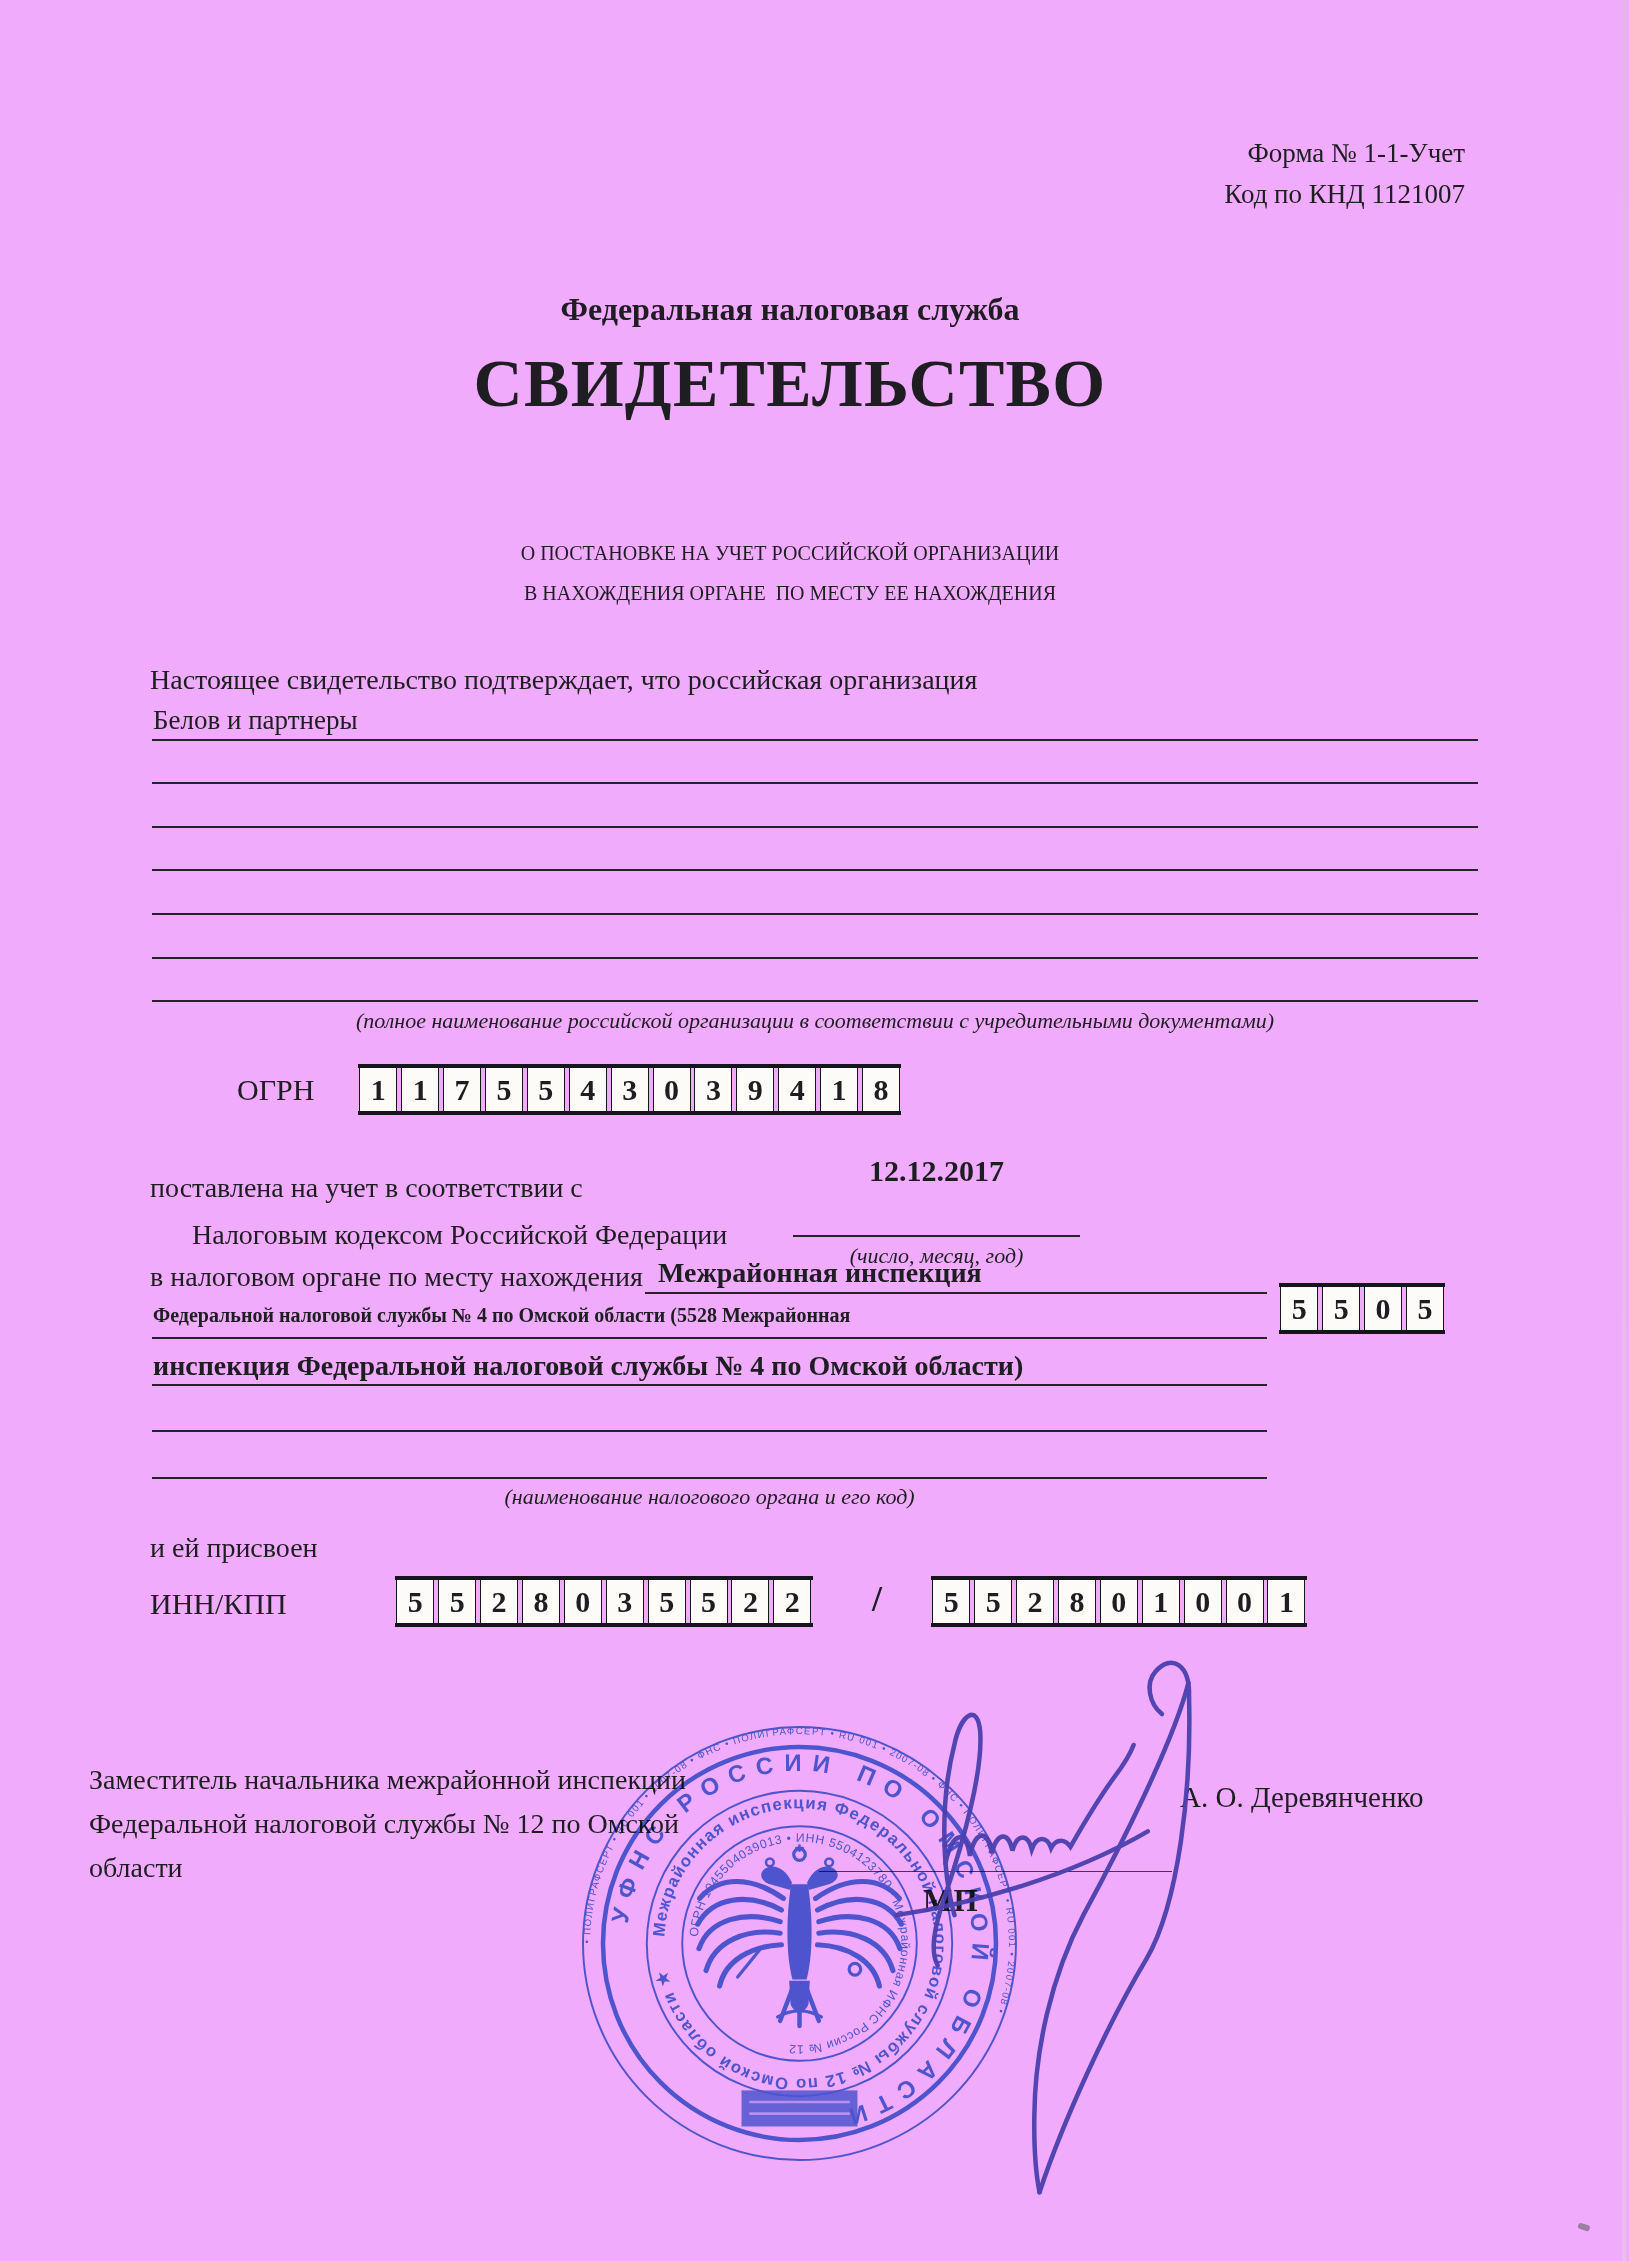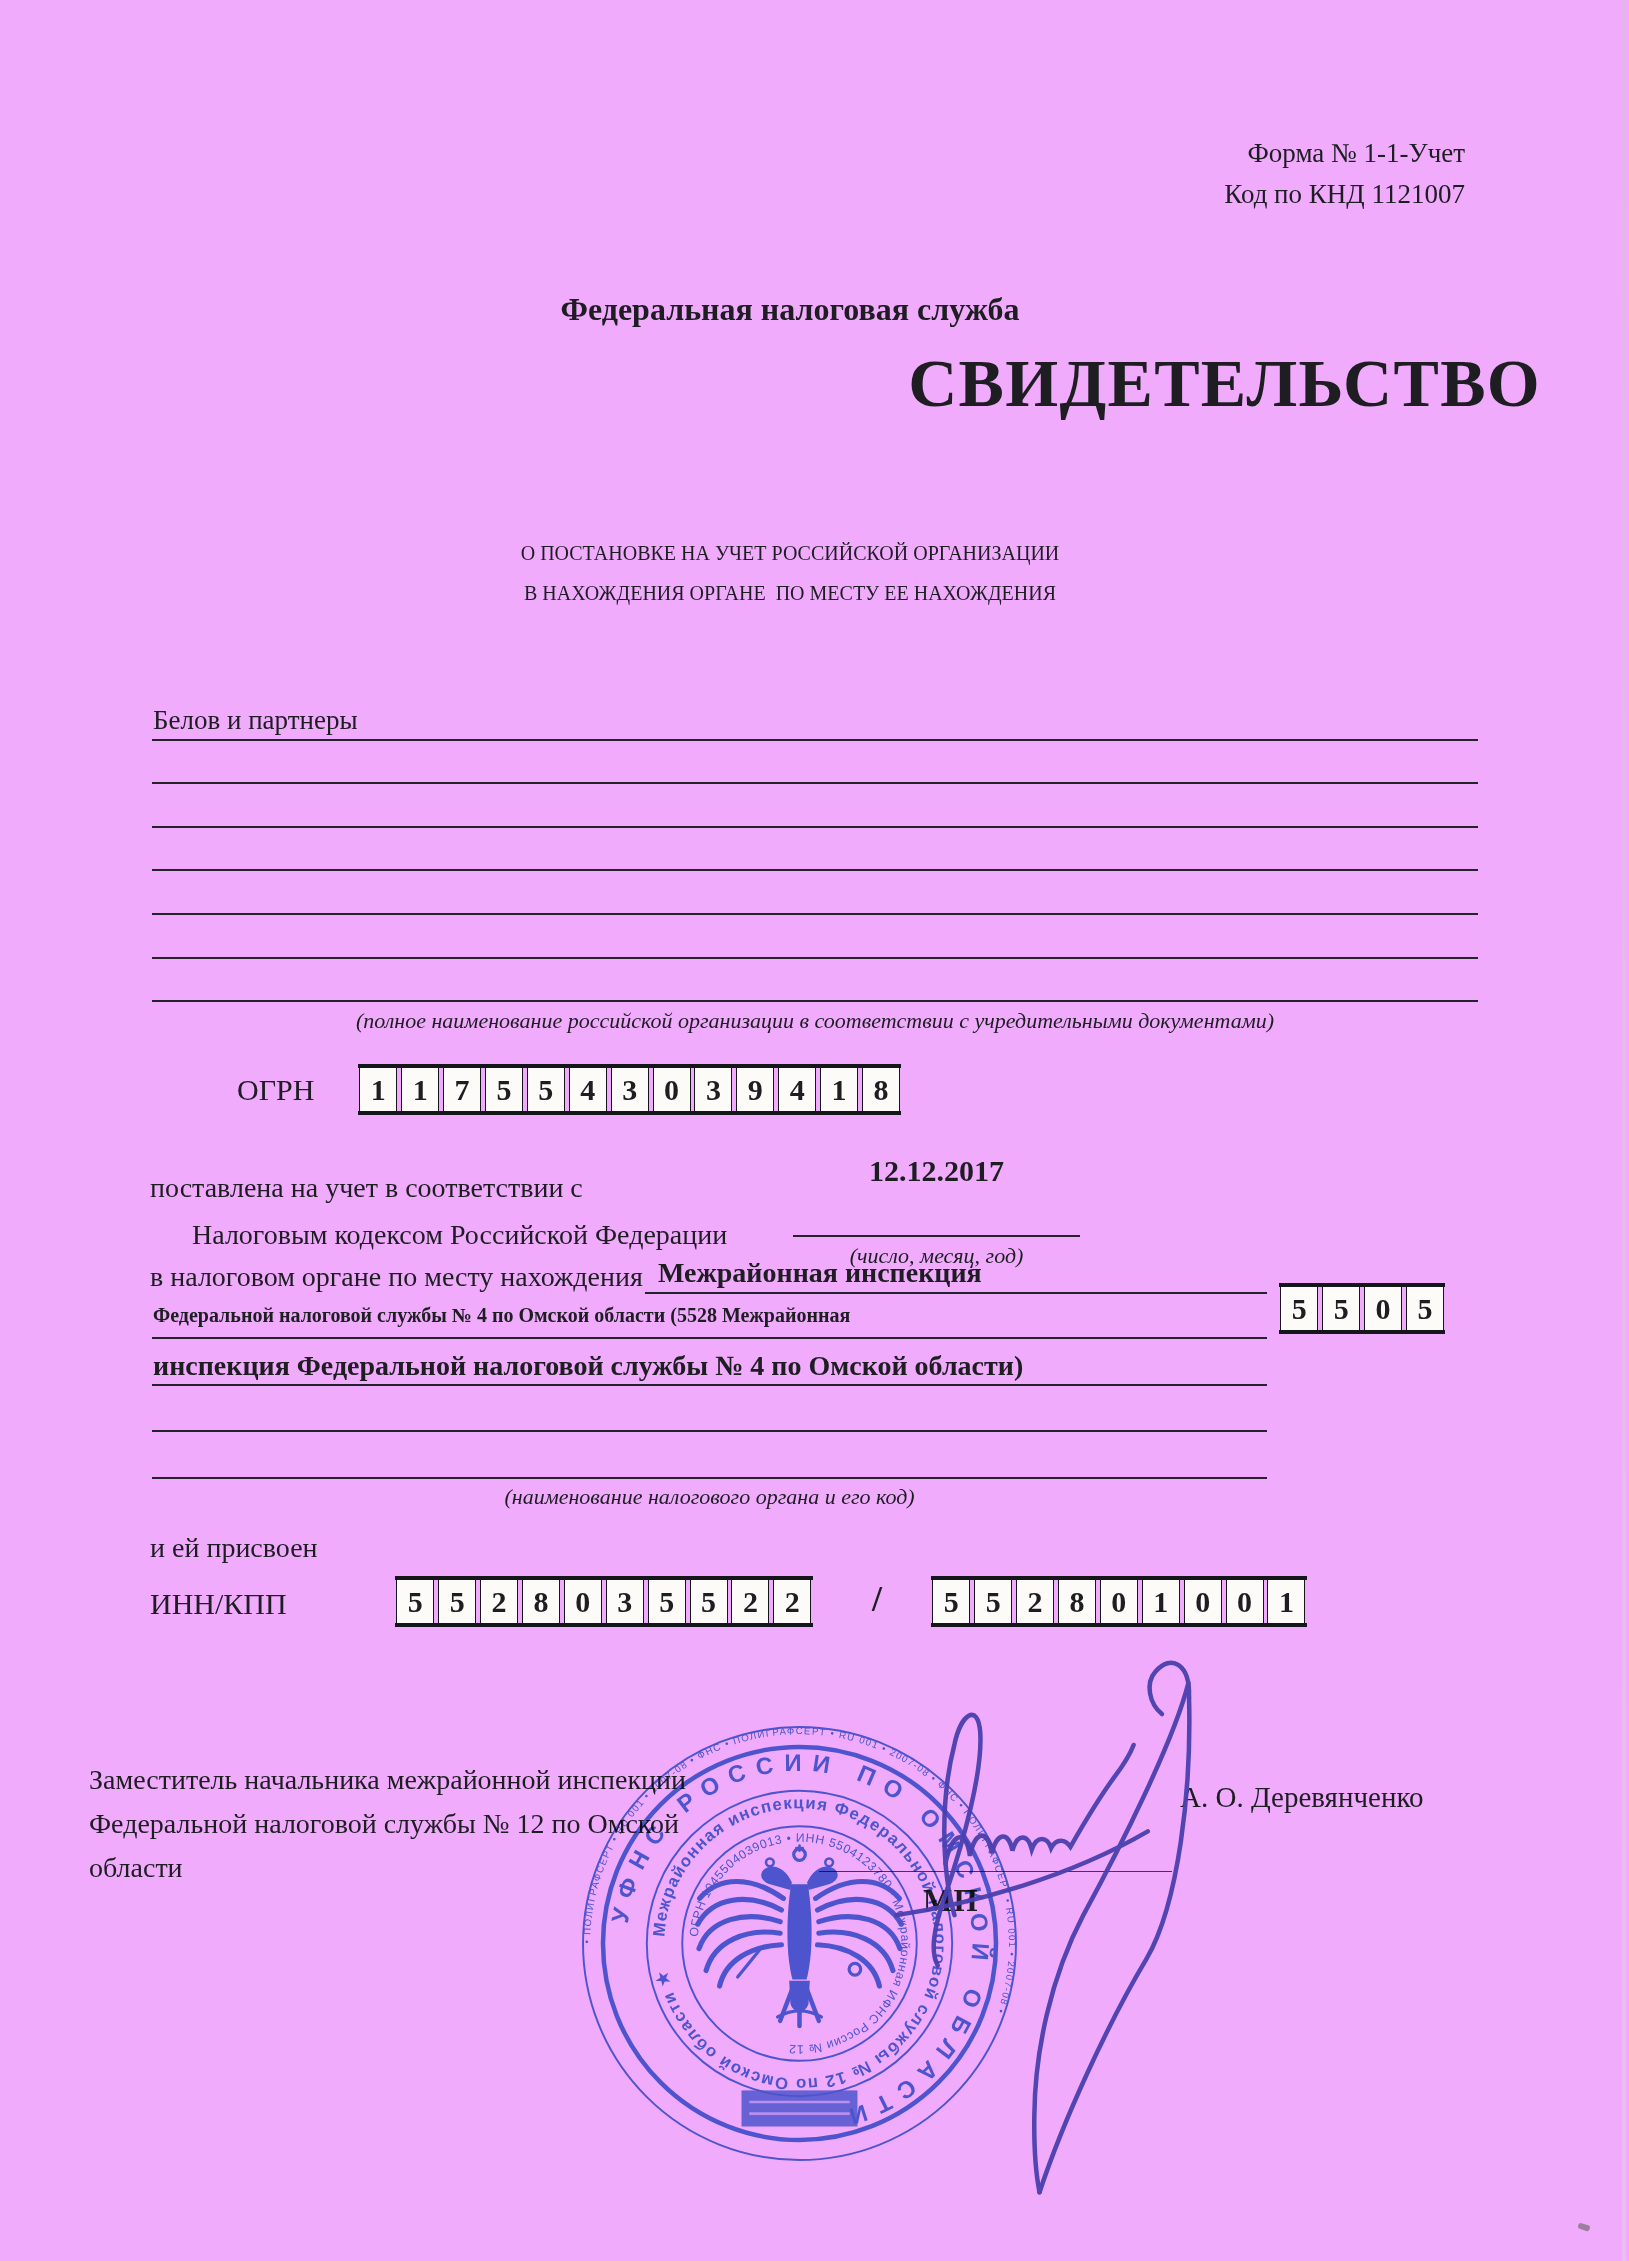--- a/index.html
+++ b/index.html
@@ -6,21 +6,21 @@
   .page{
     position:relative; width:1630px; height:2261px;
     background:#f0abfc;
     font-family:"Liberation Serif","DejaVu Serif",serif;
     color:#1d1d22; overflow:hidden;
   }
   .abs{position:absolute;}
   .meta{top:133px; right:165px; text-align:right; font-size:27px; line-height:41px;}
   .center-wrap{left:39px; width:1502px; text-align:center;}
   .agency{top:291px; font-weight:bold; font-size:32px;}
-  .doc-title{top:344px; font-weight:bold; font-size:68px; letter-spacing:1.3px;text-align:right;}
+  .doc-title{top:344px; font-weight:bold; font-size:68px; letter-spacing:1.3px;}
   .subtitle{font-weight:normal; font-size:20px; white-space:pre;}
   .sub1{top:542px;} .sub2{top:582px;}
   .body-text{font-size:28px;}
   .rule{position:absolute; height:1.9px; background:#23232c;}
   .caption{font-style:italic; font-size:22px; text-align:center;}
   .cellrow{position:absolute; display:flex; gap:3.9px; padding:0 1.3px;
     border-top:4.5px solid #15151c; border-bottom:4.5px solid #15151c;}
   .cell{width:36px; height:43px; border-left:1.9px solid #15151c; border-right:1.9px solid #15151c;
     display:flex; align-items:center; justify-content:center;
     font-weight:bold; font-size:30px; background:#fcfbf8;}
@@ -44,20 +44,21 @@
   <div class="abs meta">
     <div>Форма № 1-1-Учет</div>
     <div>Код по КНД 1121007</div>
   </div>
 
   <div class="abs center-wrap agency">Федеральная налоговая служба</div>
   <div class="abs center-wrap doc-title">СВИДЕТЕЛЬСТВО</div>
   <div class="abs center-wrap subtitle sub1">О ПОСТАНОВКЕ НА УЧЕТ РОССИЙСКОЙ ОРГАНИЗАЦИИ</div>
   <div class="abs center-wrap subtitle sub2">В НАХОЖДЕНИЯ ОРГАНЕ  ПО МЕСТУ ЕЕ НАХОЖДЕНИЯ</div>
 
+  <div class="abs body-text" style="left:150px;top:664px;">Настоящее свидетельство подтверждает, что российская организация</div>
   <div class="abs" style="left:153px;top:705px;font-size:27px;">Белов и партнеры</div>
 
   <div class="rule" style="left:152px;top:739px;width:1326px;"></div>
   <div class="rule" style="left:152px;top:782px;width:1326px;"></div>
   <div class="rule" style="left:152px;top:826px;width:1326px;"></div>
   <div class="rule" style="left:152px;top:869px;width:1326px;"></div>
   <div class="rule" style="left:152px;top:913px;width:1326px;"></div>
   <div class="rule" style="left:152px;top:957px;width:1326px;"></div>
   <div class="rule" style="left:152px;top:1000px;width:1326px;"></div>
   <div class="abs caption" style="left:152px;top:1008px;width:1326px;">(полное наименование российской организации в соответствии с учредительными документами)</div>

